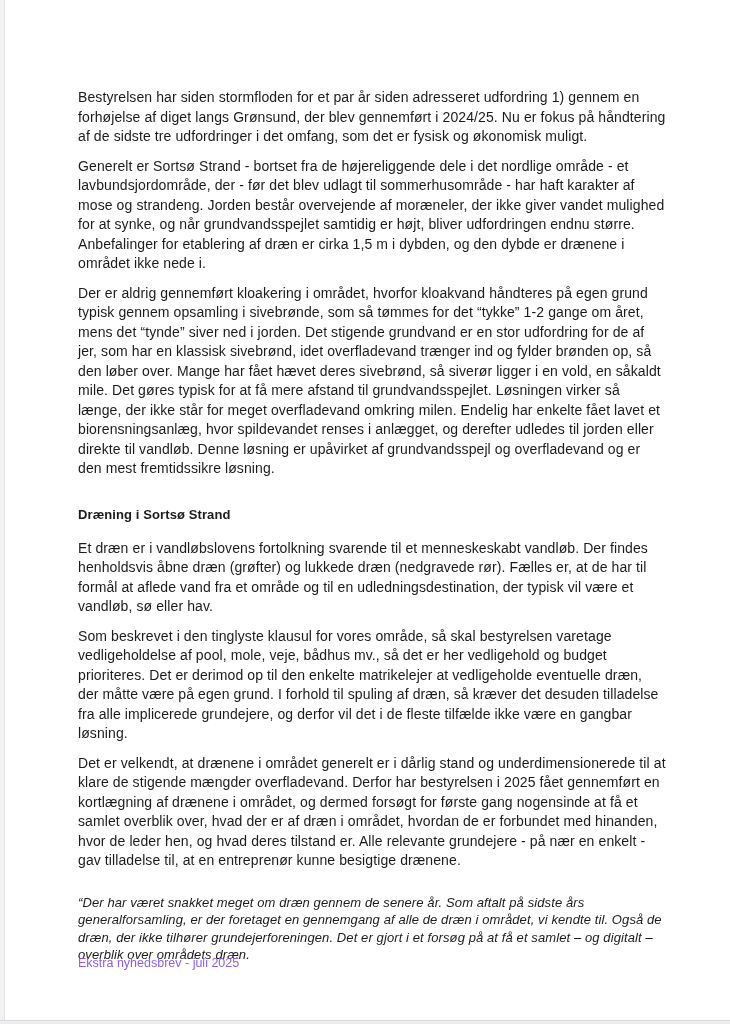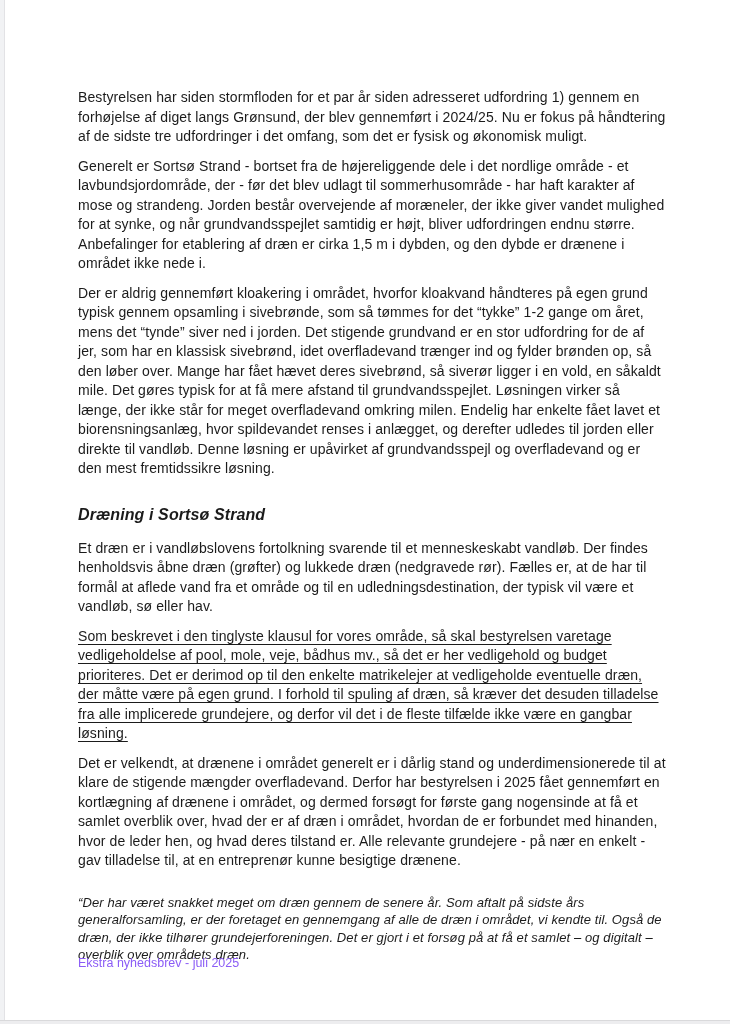--- a/index.html
+++ b/index.html
@@ -36,28 +36,26 @@
     top: 88px;
     width: 588px;
   }
   .para {
     margin: 0 0 10px 0;
     font-size: 14px;
     line-height: 19.5px;
     letter-spacing: 0.1px;
   }
   .para.heading {
-    font-size: 16px;
+    font-size: 13px;
     font-weight: bold;
     margin: 26px 0 14px 0;
     line-height: 20px;
-    font-style: italic;
   }
   .para.body-underline {
-    text-decoration: underline;
     text-underline-offset: 3px;
   }
   .para.quote {
     font-style: italic;
     font-size: 13px;
     line-height: 17.5px;
     margin-top: 23px;
   }
   .footer {
     position: absolute;

